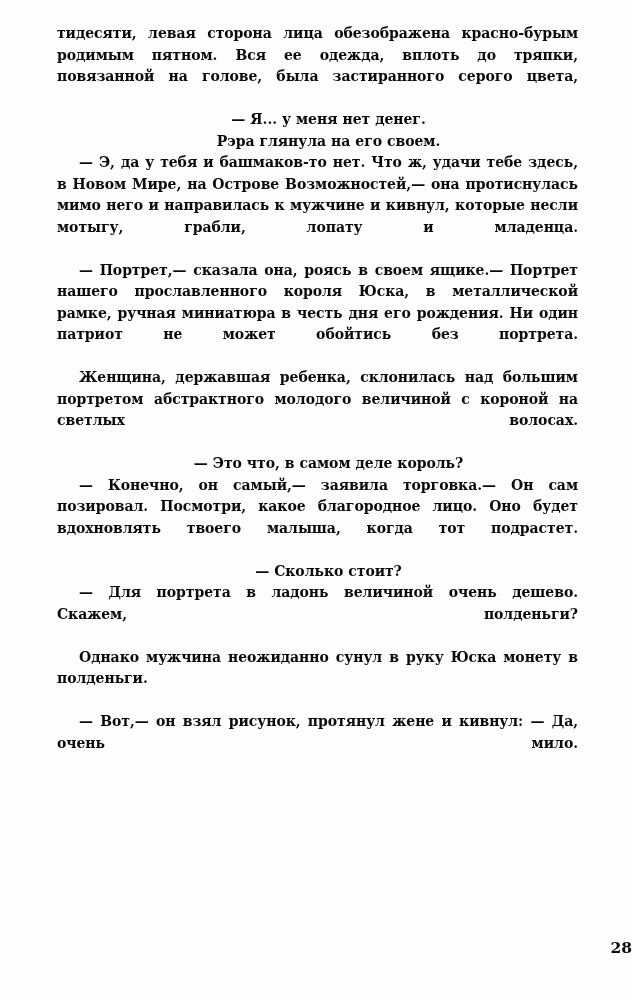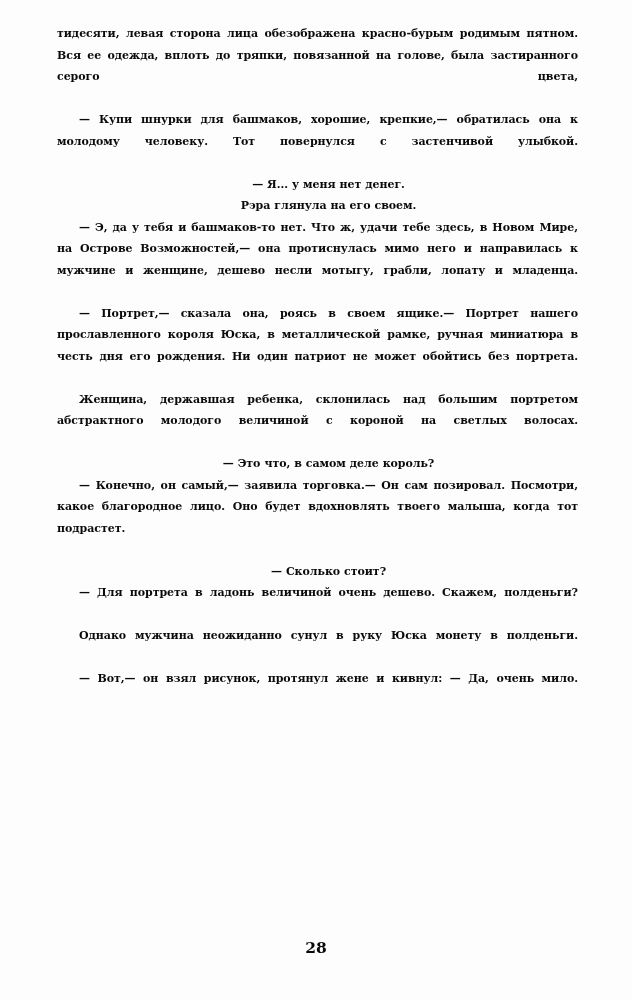--- a/index.html
+++ b/index.html
@@ -29,21 +29,21 @@
     top: 23px;
     width: 521px;
   }
 
   .para {
     margin: 0;
     padding: 0;
     text-indent: 22px;
     text-align: justify;
     text-justify: inter-word;
-    font-size: 11px;
+    font-size: 14px;
     line-height: 21.5px;
     font-weight: 700;
     letter-spacing: -0.05px;
     word-spacing: 0.2px;
     -webkit-font-smoothing: none;
   }
 
   
   .para::after {
     content: "";
@@ -58,39 +58,38 @@
   
   .para.cont {
     text-indent: 0;
   }
 
   #page-number {
     position: absolute;
     left: 0;
     top: 938px;
     width: 632px;
-    text-align: center;
+    text-align: right;
     font-size: 15.5px;
     font-weight: 700;
     line-height: 20px;
     font-family: "DejaVu Serif", "Liberation Serif", serif;
   }
 </style>
 </head>
 <body>
 
 <div id="page">
 
   <div id="text-column">
 
     <p class="para cont">тидесяти, левая сторона лица обезображена красно-бурым родимым пятном. Вся ее одежда, вплоть до тряпки, повязанной на голове, была застиранного серого цвета,</p>
-    <p class="para">— Купи шнурки для башмаков, хорошие, крепкие,— обратилась она к молодому человеку. Тот повернулся с застенчивой улыбкой.</p>
     <p class="para nojust">— Я... у меня нет денег.</p>
     <p class="para nojust">Рэра глянула на его своем.</p>
-    <p class="para">— Э, да у тебя и башмаков-то нет. Что ж, удачи тебе здесь, в Новом Мире, на Острове Возможностей,— она протиснулась мимо него и направилась к мужчине и женщине, дешево несли мотыгу, грабли, лопату и младенца.</p>
+    <p class="para">— Э, да у тебя и башмаков-то нет. Что ж, удачи тебе здесь, в Новом Мире, на Острове Возможностей,— она протиснулась мимо него и направилась к мужчине и кивнул, которые несли мотыгу, грабли, лопату и младенца.</p>
     <p class="para">— Портрет,— сказала она, роясь в своем ящике.— Портрет нашего прославленного короля Юска, в металлической рамке, ручная миниатюра в честь дня его рождения. Ни один патриот не может обойтись без портрета.</p>
     <p class="para">Женщина, державшая ребенка, склонилась над большим портретом абстрактного молодого величиной с короной на светлых волосах.</p>
     <p class="para nojust">— Это что, в самом деле король?</p>
     <p class="para">— Конечно, он самый,— заявила торговка.— Он сам позировал. Посмотри, какое благородное лицо. Оно будет вдохновлять твоего малыша, когда тот подрастет.</p>
     <p class="para nojust">— Сколько стоит?</p>
     <p class="para">— Для портрета в ладонь величиной очень дешево. Скажем, полденьги?</p>
     <p class="para">Однако мужчина неожиданно сунул в руку Юска монету в полденьги.</p>
     <p class="para">— Вот,— он взял рисунок, протянул жене и кивнул: — Да, очень мило.</p>
 
   </div>

